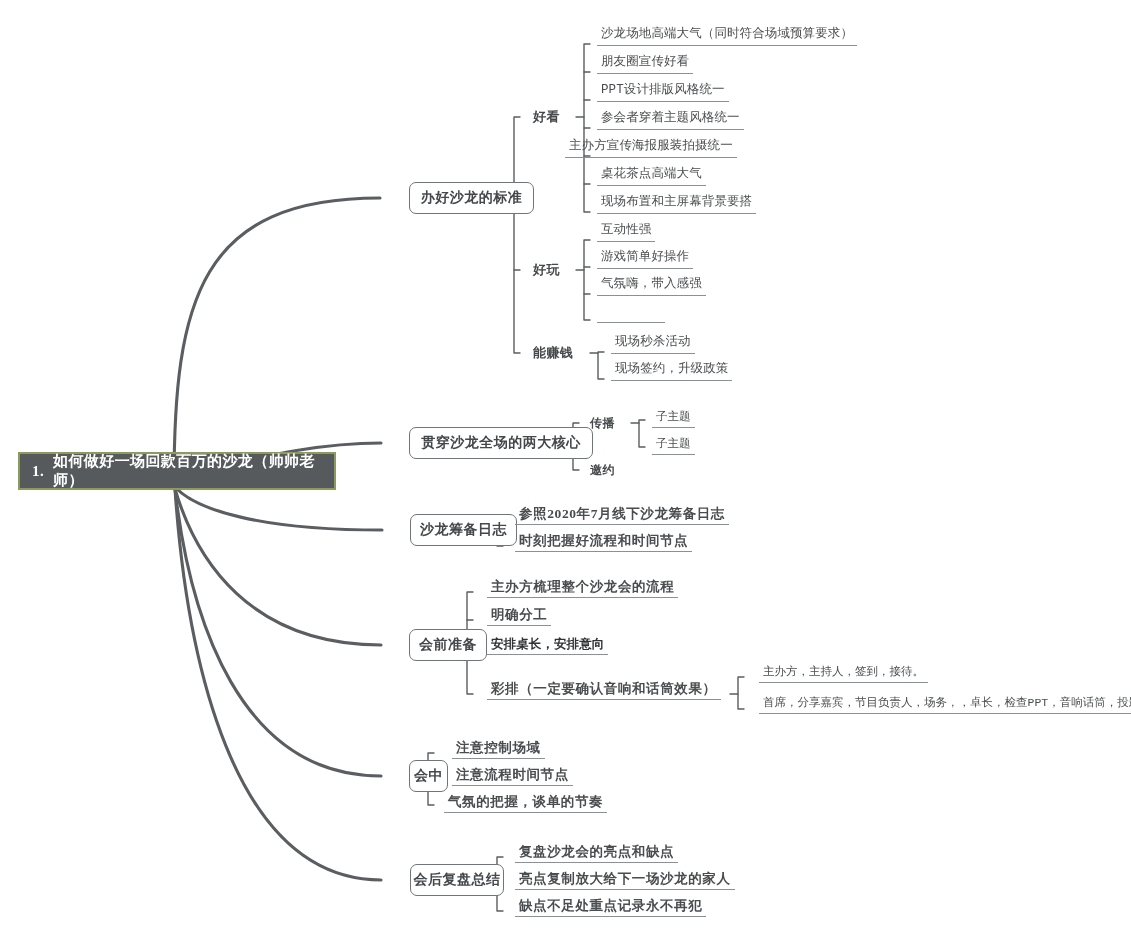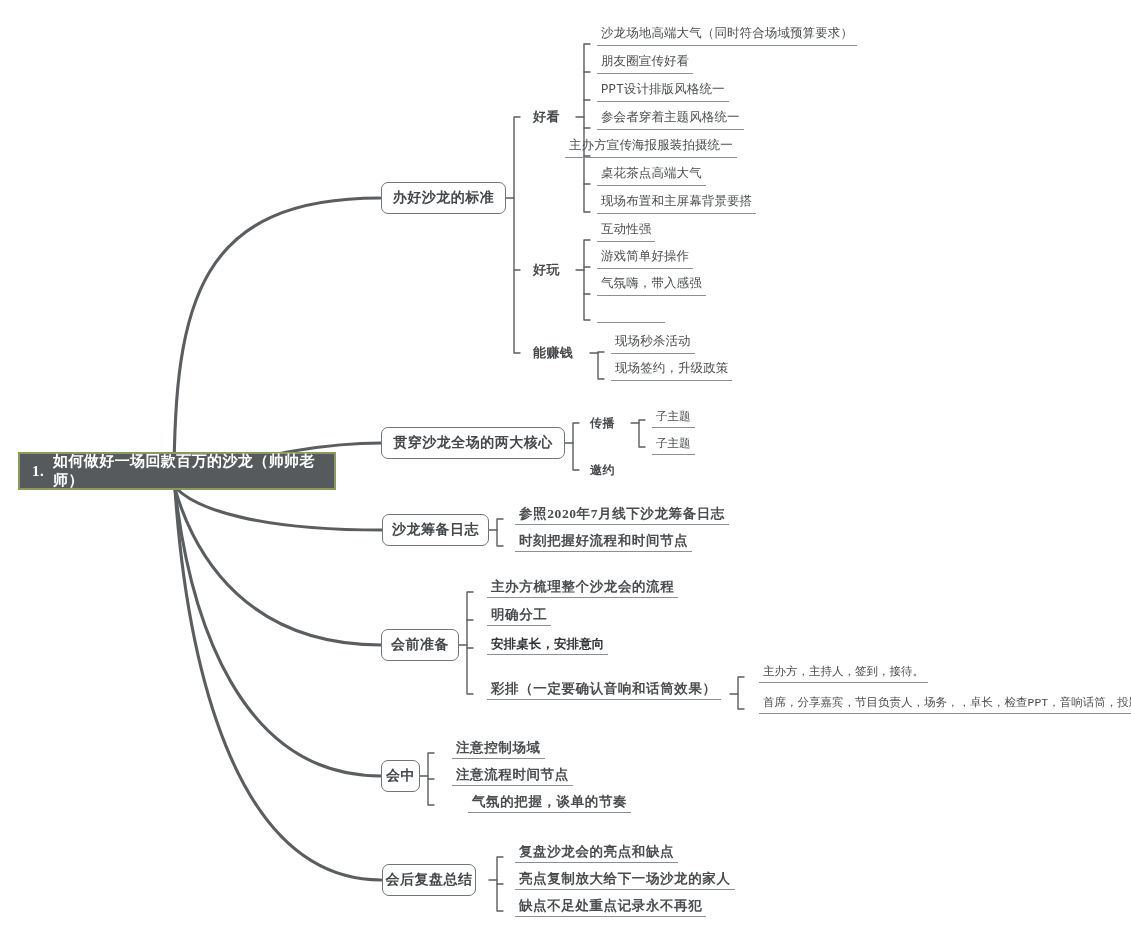--- a/index.html
+++ b/index.html
@@ -60,20 +60,21 @@
     display: flex;
     align-items: center;
     justify-content: center;
     color: #44484a;
     font-size: 14px;
     font-weight: bold;
     letter-spacing: 0.5px;
     white-space: nowrap;
     padding: 0 10px;
     font-family: "Liberation Serif", "DejaVu Serif", serif;
+    margin-left: 28px;
   }
 
   
   .l2 {
     position: absolute;
     color: #46494b;
     font-size: 13px;
     font-weight: bold;
     letter-spacing: 0.4px;
     white-space: nowrap;
@@ -249,21 +250,21 @@
   <div class="leaf sans-bold" style="left:487px; top:636px;">安排桌长，安排意向</div>
   <div class="leaf serif" style="left:487px; top:681px;">彩排（一定要确认音响和话筒效果）</div>
   <div class="leaf tiny" style="left:759px; top:665px;">主办方，主持人，签到，接待。</div>
   <div class="leaf tiny" style="left:759px; top:696px;">首席，分享嘉宾，节目负责人，场务，，卓长，检查PPT，音响话筒，投影</div>
 
   <div class="l1" style="left:381px; top:760px; width:39px; height:32px;">
     <span>会中</span>
   </div>
   <div class="leaf serif" style="left:452px; top:740px;">注意控制场域</div>
   <div class="leaf serif" style="left:452px; top:767px;">注意流程时间节点</div>
-  <div class="leaf serif" style="left:468px; top:794px;">气氛的把握，谈单的节奏</div>
+  <div class="leaf serif" style="left:444px; top:794px;">气氛的把握，谈单的节奏</div>
 
   <div class="l1" style="left:382px; top:864px; width:94px; height:32px;">
     <span>会后复盘总结</span>
   </div>
   <div class="leaf serif" style="left:515px; top:844px;">复盘沙龙会的亮点和缺点</div>
   <div class="leaf serif" style="left:515px; top:871px;">亮点复制放大给下一场沙龙的家人</div>
   <div class="leaf serif" style="left:515px; top:898px;">缺点不足处重点记录永不再犯</div>
 
 </div>
 

